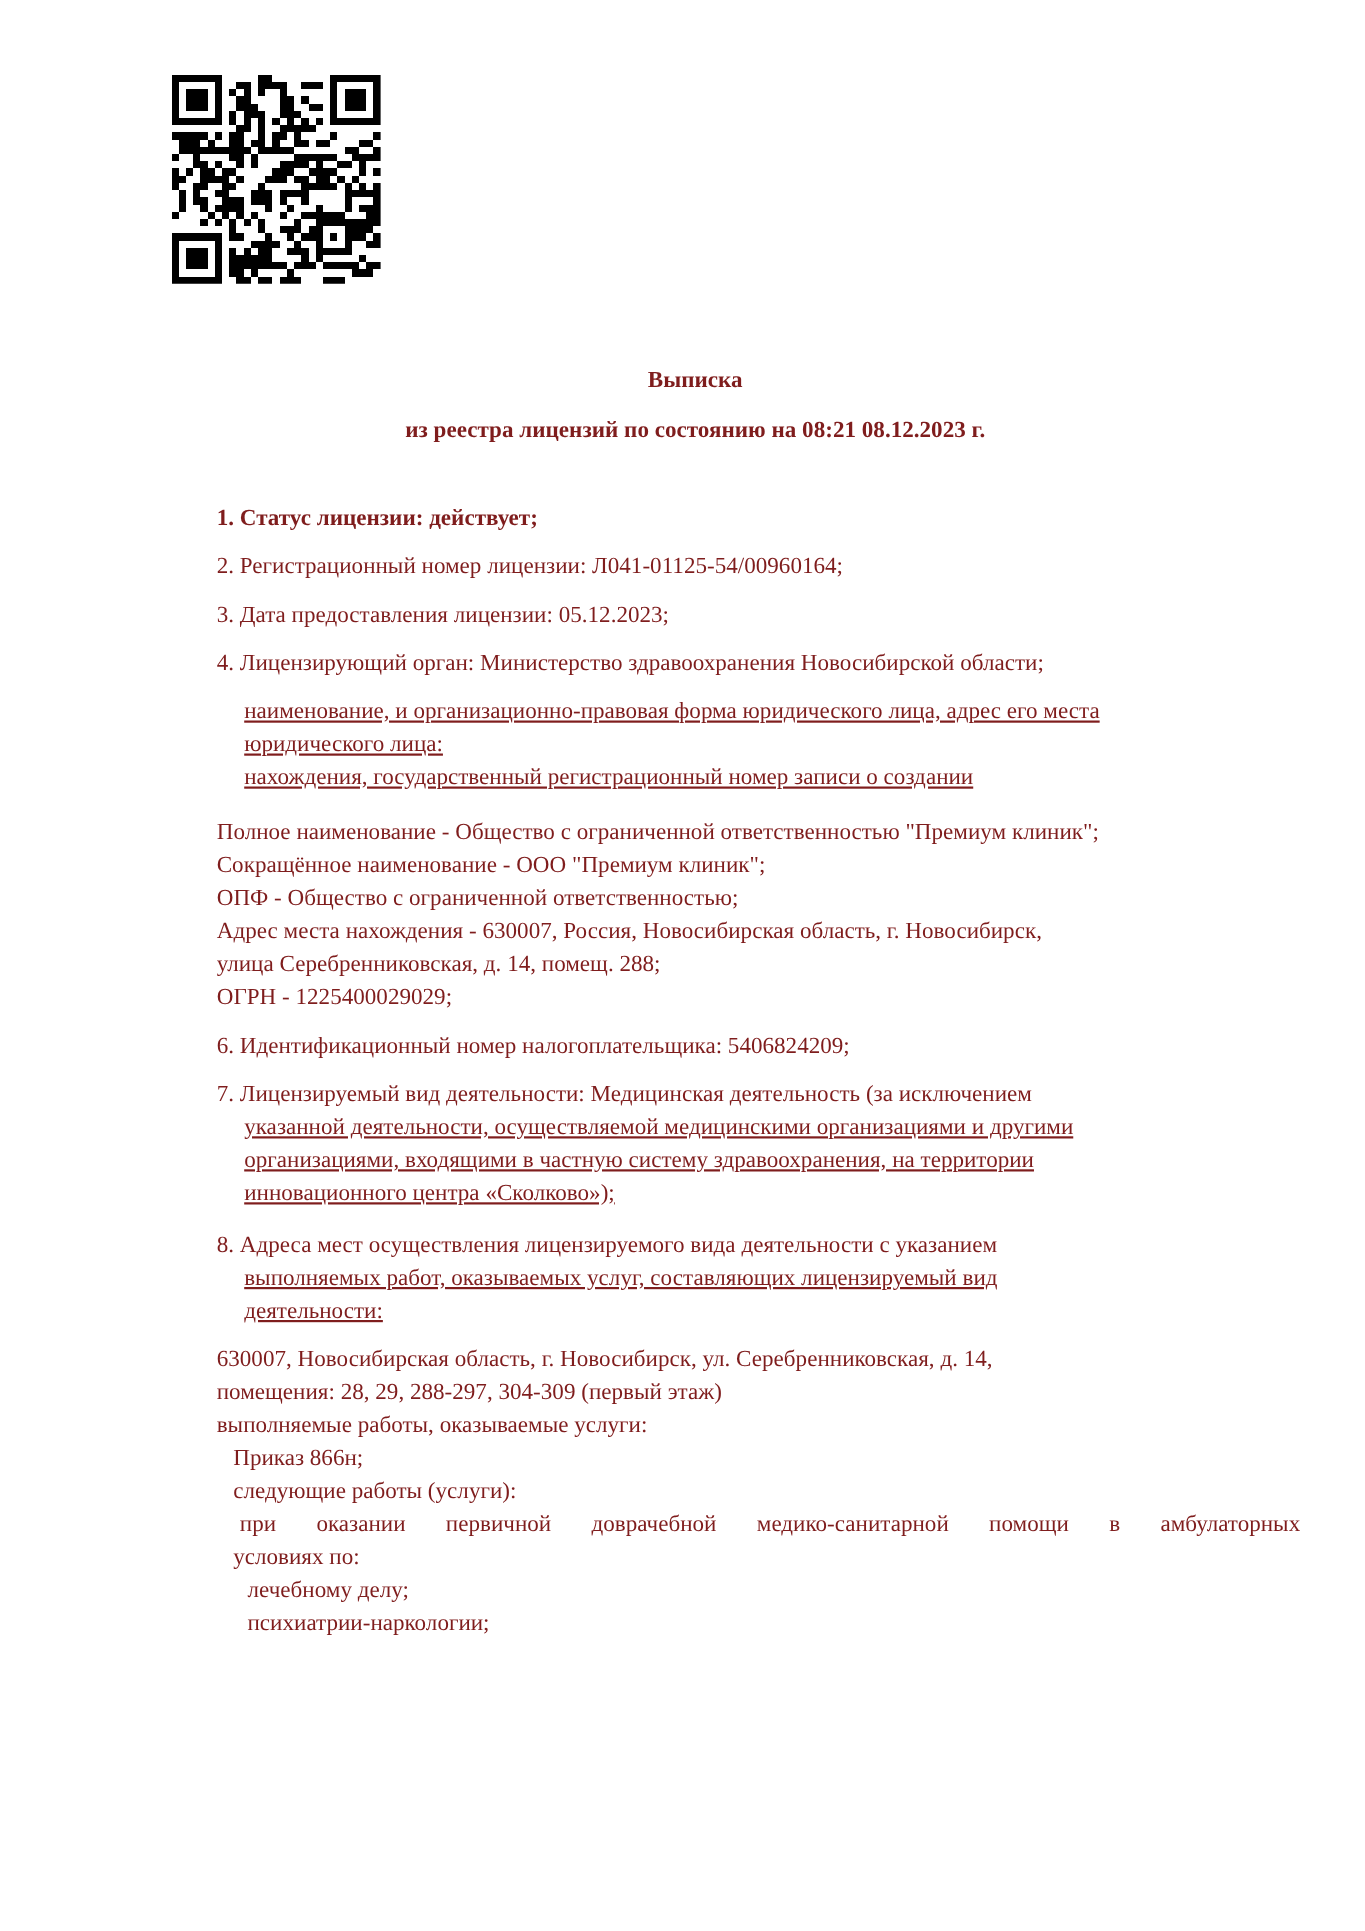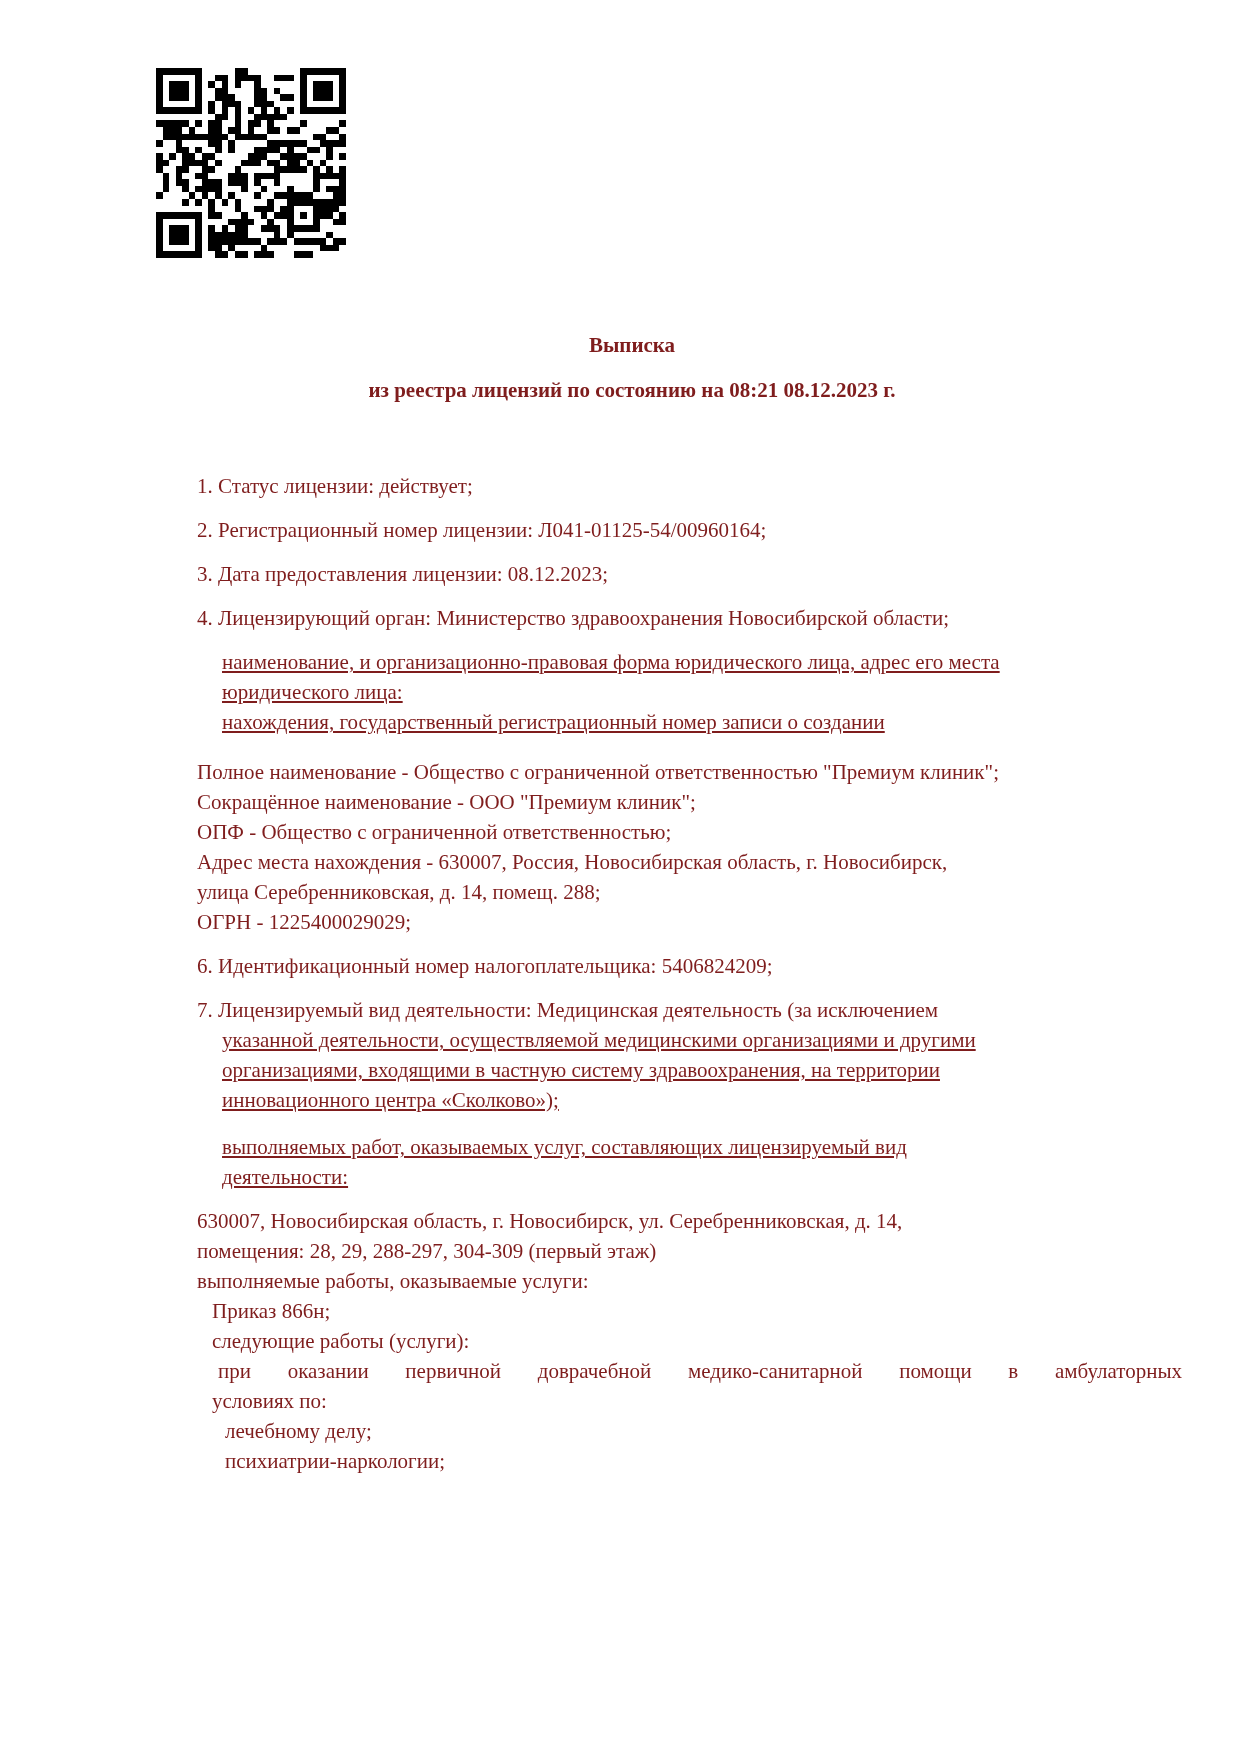--- a/index.html
+++ b/index.html
@@ -15,21 +15,21 @@
   .qr{position:absolute;left:156px;top:68px;width:190px;height:190px;}
   .doc{
     position:absolute;left:197px;top:330px;width:985px;
     font-size:21px;line-height:30px;
   }
   .heading{width:870px;text-align:center;font-weight:700;}
   .subtitle{margin-top:15px;}
   .line{white-space:nowrap;}
   .line.justify{white-space:normal;text-align:justify;text-align-last:justify;}
   .block{margin-top:14px;}
-  [data-name="item-1"]{margin-top:66px;}
+  [data-name="item-1"]{margin-top:50px;font-weight:bold;}
   [data-name="org-details-paragraph"]{margin-top:20px;}
   [data-name="item-8"]{margin-top:17px;}
   .cont{padding-left:25px;text-decoration:underline;}
   .ind1{padding-left:15px;}
   .ind2{padding-left:21px;}
   .ind3{padding-left:28px;}
 </style>
 </head>
 <body>
 
@@ -472,21 +472,21 @@
       <div class="line subtitle" data-name="page-subtitle">из реестра лицензий по состоянию на 08:21 08.12.2023 г.</div>
     </div>
     <div data-name="document-body">
         <div class="block" data-name="item-1">
           <div class="line" data-name="text-line">1. Статус лицензии: действует;</div>
         </div>
         <div class="block" data-name="item-2">
           <div class="line" data-name="text-line">2. Регистрационный номер лицензии: Л041-01125-54/00960164;</div>
         </div>
         <div class="block" data-name="item-3">
-          <div class="line" data-name="text-line">3. Дата предоставления лицензии: 08.12.2023;</div>
+          <div class="line" data-name="text-line">3. Дата предоставления лицензии: 05.12.2023;</div>
         </div>
         <div class="block" data-name="item-4">
           <div class="line" data-name="text-line">4. Лицензирующий орган: Министерство здравоохранения Новосибирской области;</div>
         </div>
         <div class="block" data-name="item-5">
           <div class="line cont" data-name="text-line">наименование, и организационно-правовая форма юридического лица, адрес его места</div>
           <div class="line cont" data-name="text-line">юридического лица:</div>
           <div class="line cont" data-name="text-line">нахождения, государственный регистрационный номер записи о создании</div>
         </div>
         <div class="block" data-name="org-details-paragraph">
@@ -500,20 +500,21 @@
         <div class="block" data-name="item-6">
           <div class="line" data-name="text-line">6. Идентификационный номер налогоплательщика: 5406824209;</div>
         </div>
         <div class="block" data-name="item-7">
           <div class="line" data-name="text-line">7. Лицензируемый вид деятельности: Медицинская деятельность (за исключением</div>
           <div class="line cont" data-name="text-line">указанной деятельности, осуществляемой медицинскими организациями и другими</div>
           <div class="line cont" data-name="text-line">организациями, входящими в частную систему здравоохранения, на территории</div>
           <div class="line cont" data-name="text-line">инновационного центра «Сколково»);</div>
         </div>
         <div class="block" data-name="item-8">
+          <div class="line" data-name="text-line">8. Адреса мест осуществления лицензируемого вида деятельности с указанием</div>
           <div class="line cont" data-name="text-line">выполняемых работ, оказываемых услуг, составляющих лицензируемый вид</div>
           <div class="line cont" data-name="text-line">деятельности:</div>
         </div>
         <div class="block" data-name="address-activities-paragraph">
           <div class="line" data-name="text-line">630007, Новосибирская область, г. Новосибирск, ул. Серебренниковская, д. 14,</div>
           <div class="line" data-name="text-line">помещения: 28, 29, 288-297, 304-309 (первый этаж)</div>
           <div class="line" data-name="text-line">выполняемые работы, оказываемые услуги:</div>
           <div class="line ind1" data-name="text-line">Приказ 866н;</div>
           <div class="line ind1" data-name="text-line">следующие работы (услуги):</div>
           <div class="line ind2 justify" data-name="text-line">при оказании первичной доврачебной медико-санитарной помощи в амбулаторных</div>

